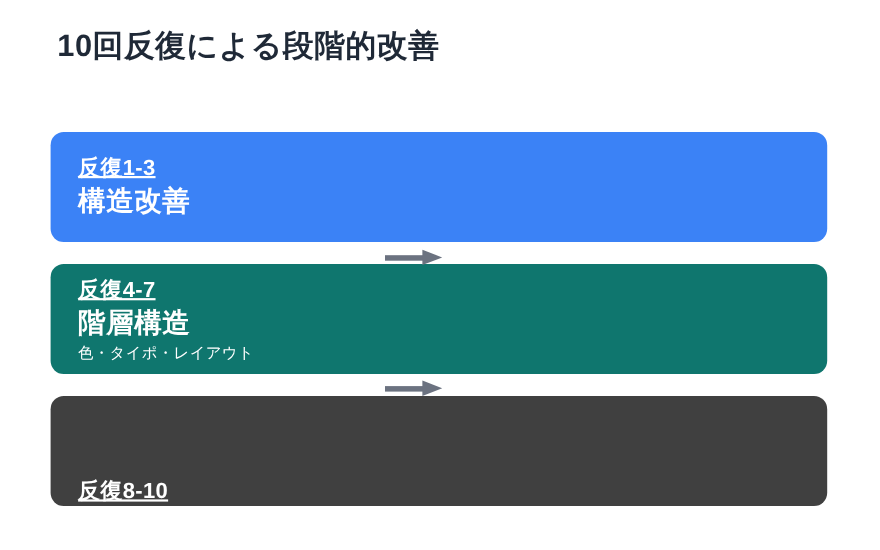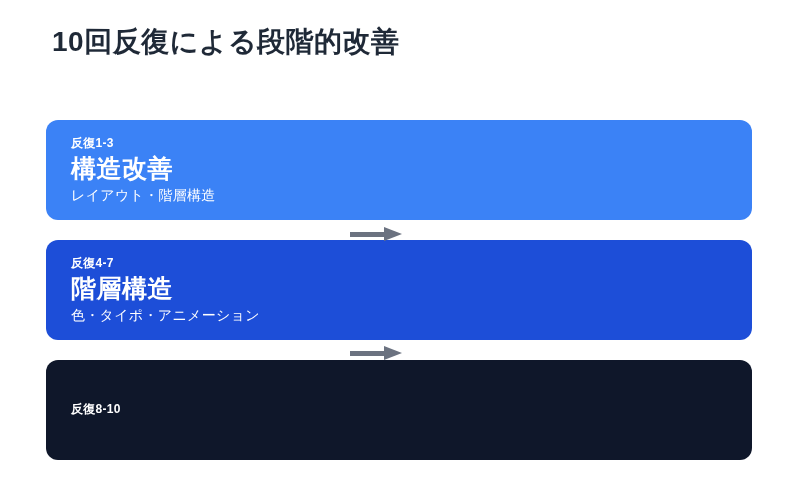--- a/index.html
+++ b/index.html
@@ -38,24 +38,25 @@
     height: 100px;
     border-radius: 12px;
     margin-bottom: 20px;
     color: #ffffff;
     display: flex;
     flex-direction: column;
     justify-content: center;
     padding-left: 25px;
   }
   .stage-label {
-    font-size: 12px;
+    font-size: 20px;
     font-weight: 600;
     line-height: 1.3;
     letter-spacing: 0.3px;
+    text-decoration: underline;
   }
   .stage-title {
     font-size: 25px;
     font-weight: 700;
     line-height: 1.3;
     margin: 1px 0;
     letter-spacing: 0.5px;
   }
   .stage-subtitle {
     font-size: 14px;
@@ -95,30 +96,29 @@
 
 <div class="canvas">
 
   <h1 class="page-title">10回反復による段階的改善</h1>
 
   <div class="stages">
 
     <div class="stage" style="background-color: rgb(59, 130, 246);">
       <div class="stage-label">反復1-3</div>
       <div class="stage-title">構造改善</div>
-      <div class="stage-subtitle">レイアウト・階層構造</div>
     </div>
 
-    <div class="stage" style="background-color: #1d4ed8;">
+    <div class="stage" style="background-color: #0f766e;">
       <div class="stage-label">反復4-7</div>
       <div class="stage-title">階層構造</div>
-      <div class="stage-subtitle">色・タイポ・アニメーション</div>
+      <div class="stage-subtitle">色・タイポ・レイアウト</div>
     </div>
 
-    <div class="stage" style="background-color: #0f172a;">
+    <div class="stage" style="background-color: #404040; justify-content: flex-end;">
       <div class="stage-label">反復8-10</div>
     </div>
 
   </div>
 
   <div class="arrow arrow-1">
     <div class="arrow-shaft"></div>
     <div class="arrow-head"></div>
   </div>
 

